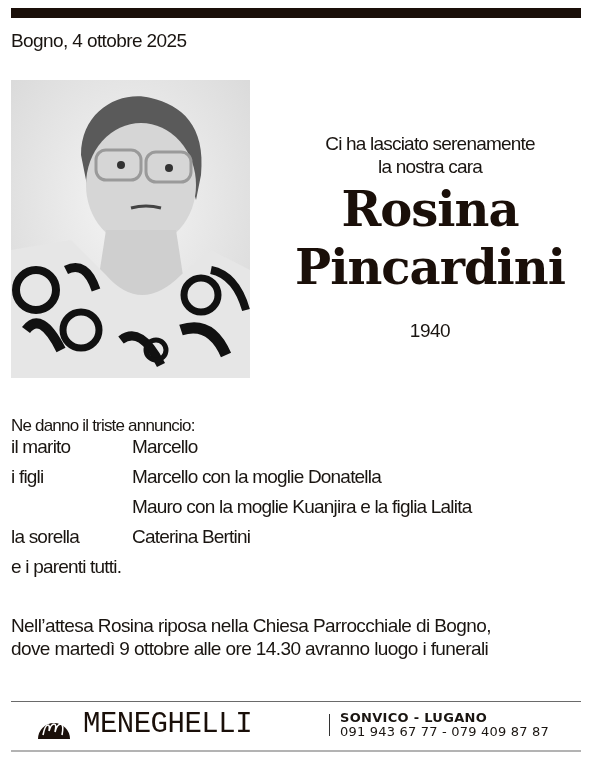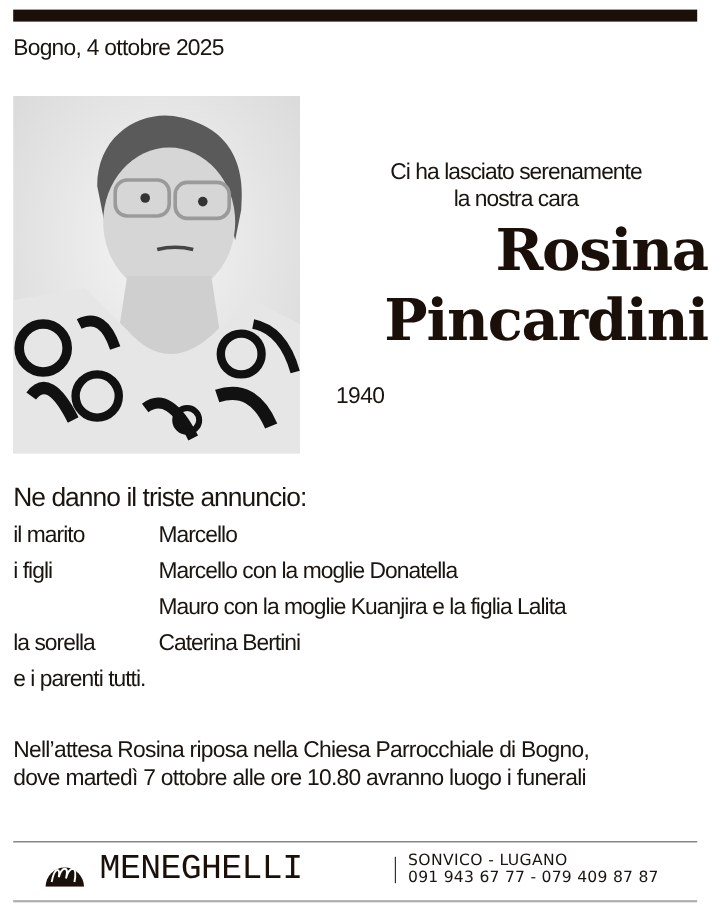--- a/index.html
+++ b/index.html
@@ -3,37 +3,37 @@
 <meta charset="utf-8">
 <style>
   html, body { margin:0; padding:0; background:#ffffff; }
   body { width:600px; height:767px; position:relative; overflow:hidden; color:#1a1511; font-family:"Liberation Sans", sans-serif; }
   .topbar { position:absolute; left:11px; top:8px; width:570px; height:10px; background:#1a0f09; }
   .dateline { position:absolute; left:11px; top:30px; font-size:19px; letter-spacing:-0.6px; color:#1a1511; }
   .photo { position:absolute; left:11px; top:80px; width:239px; height:298px; overflow:hidden; background:linear-gradient(180deg,#e9e9e9 0%,#f3f3f3 60%,#ececec 100%); }
   .intro { position:absolute; left:280px; width:300px; text-align:center; font-size:19px; letter-spacing:-0.8px; line-height:23px;margin-top:17px; }
   .intro1 { top:115px; }
   .intro2 { top:138px; }
-  .name { position:absolute; left:270px; width:320px; text-align:right; font-family:"DejaVu Serif", serif; font-weight:bold; font-size:48px; letter-spacing:-1px; color:#1a0f09; line-height:56px; }
+  .name { position:absolute; left:270px; width:320px; text-align:center; font-family:"DejaVu Serif", serif; font-weight:bold; font-size:48px; letter-spacing:-1px; color:#1a0f09; line-height:56px; }
   .name1 { top:181px; }
   .name2 { top:239px; }
-  .year { position:absolute; left:280px; width:300px; top:320px; font-size:19px; letter-spacing:-0.5px; }
-  .announce { position:absolute; left:11px; top:402px; font-size:22px; letter-spacing:-0.8px; }
+  .year { position:absolute; left:280px; width:300px; top:320px; text-align:center; font-size:19px; letter-spacing:-0.5px; }
+  .announce { position:absolute; left:11px; top:416px; font-size:17px; letter-spacing:-0.8px; }
   .family { position:absolute; left:11px; top:432px; font-size:19px; letter-spacing:-0.8px; }
   .frow { height:30px; line-height:30px; white-space:nowrap; position:relative; }
   .frel { position:absolute; left:0; }
   .fname { position:absolute; left:121px; }
   .notice { position:absolute; left:11px; top:614px; font-size:19px; letter-spacing:-0.6px; line-height:23px; width:540px; }
   .rule { position:absolute; left:11px; width:570px; height:1px; }
   .rule-top { top:701px; background:#6a6a6a; }
   .rule-bottom { top:750px; height:2px; background:#b3b3b3; }
   .logo-mark { position:absolute; left:37px; top:713px; width:34px; height:26px; }
   .brand { position:absolute; left:83px; top:708px; font-family:Liberation Mono, monospace; font-size:29px; letter-spacing:-0.5px; color:#1a0f09; line-height:34px; }
   .vsep { position:absolute; left:329px; top:714px; width:1px; height:22px; background:#333; }
-  .loc { position:absolute; left:340px; top:710px; font-family:"DejaVu Sans", sans-serif; font-weight:normal; font-size:13px; line-height:15px; color:#1a1511; letter-spacing:0.3px; }
+  .loc { position:absolute; left:340px; top:710px; font-family:"DejaVu Sans", sans-serif; font-weight:bold; font-size:13px; line-height:15px; color:#1a1511; letter-spacing:0.3px; }
   .phones { position:absolute; left:340px; top:724px; font-family:"DejaVu Sans", sans-serif; font-size:13px; line-height:15px; color:#1a1511; letter-spacing:0.2px; }
 </style>
 </head>
 <body>
 
 <div class="topbar"></div>
 
 <div class="dateline">Bogno, 4 ottobre 2025</div>
 
 <div class="photo" aria-label="Black-and-white portrait of elderly woman with glasses and patterned blouse">
@@ -99,21 +99,21 @@
     <span class="fname">Caterina Bertini</span>
   </div>
   <div class="frow">
     <span class="frel">e i parenti tutti.</span>
     <span class="fname"></span>
   </div>
 </div>
 
 <div class="notice">
   <div>Nell’attesa Rosina riposa nella Chiesa Parrocchiale di Bogno,</div>
-  <div>dove martedì 7 ottobre alle ore 10.80 avranno luogo i funerali</div>
+  <div>dove martedì 9 ottobre alle ore 14.30 avranno luogo i funerali</div>
 </div>
 
 <div class="rule rule-top"></div>
 
 <svg class="logo-mark" viewBox="0 0 34 26">
   <path d="M1 26 A16 16 0 0 1 33 26 Z" fill="#1a0f09"></path>
   <path d="M6 22 Q8 12 11 12 Q13 12 12 18 Q14 11 17 11 Q20 11 18 19 Q20 11 24 11 Q27 12 25 22" stroke="#ffffff" stroke-width="1.6" fill="none"></path>
 </svg>
 
 <div class="brand">MENEGHELLI</div>

